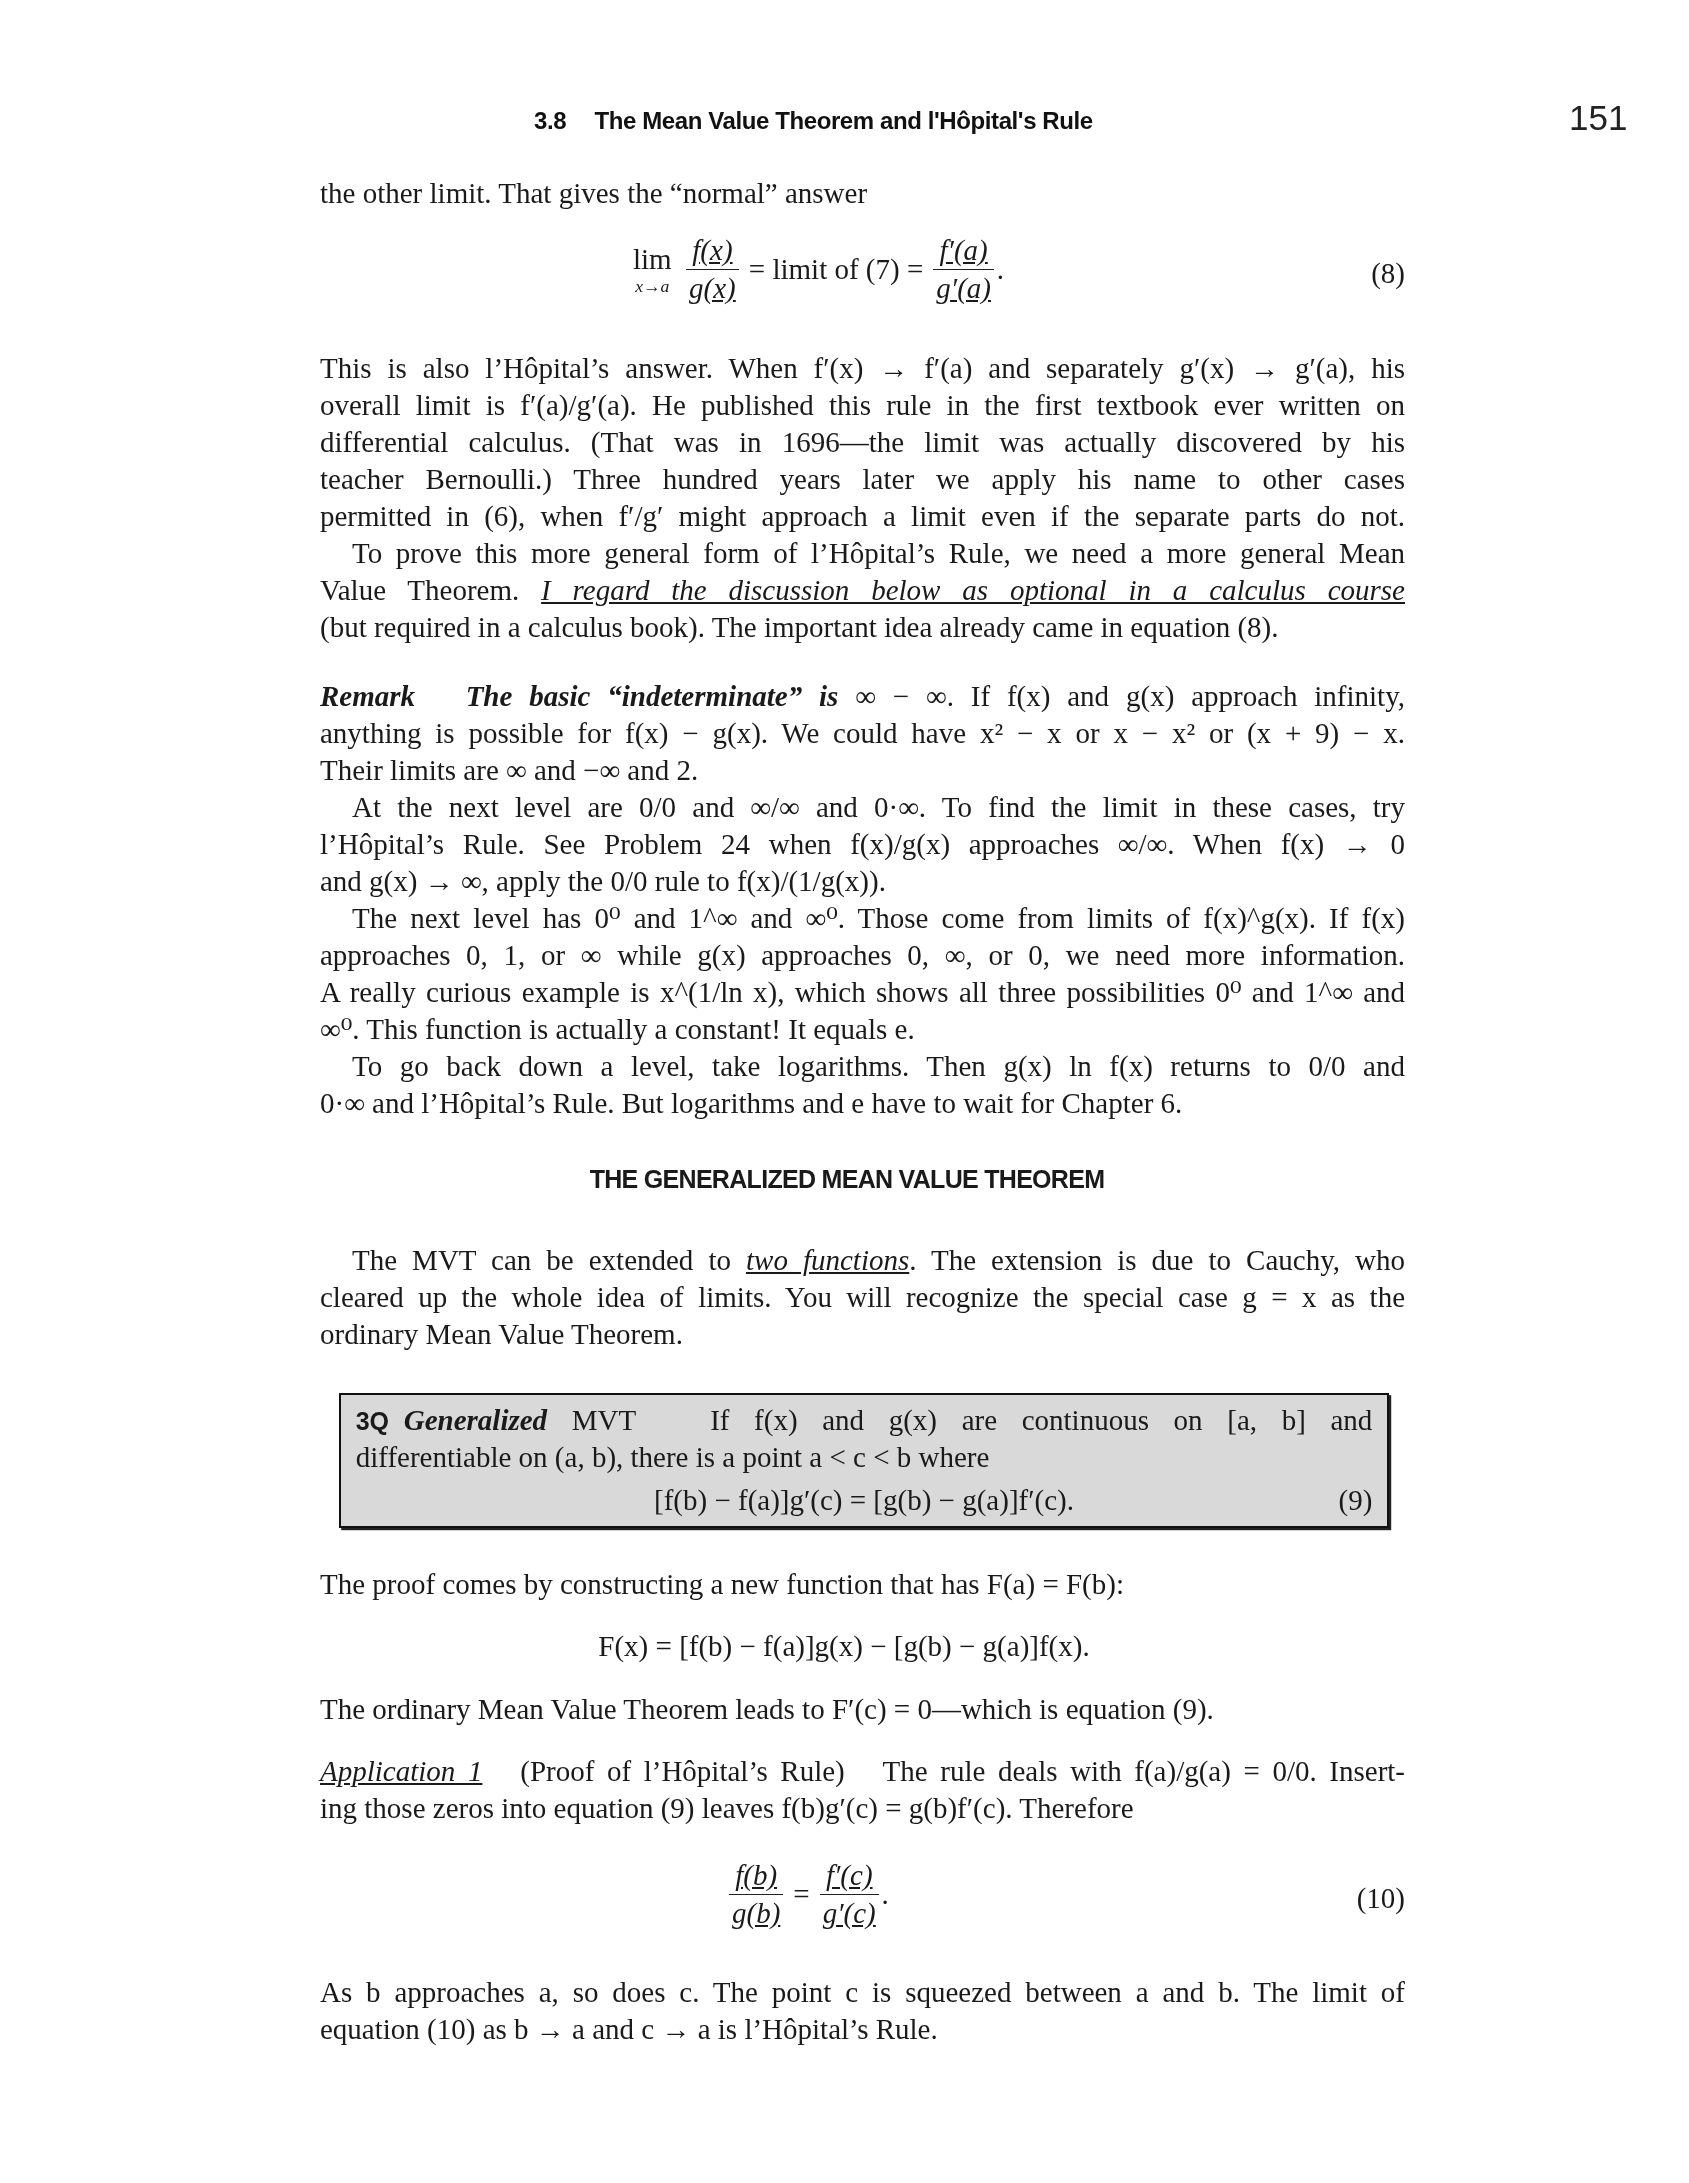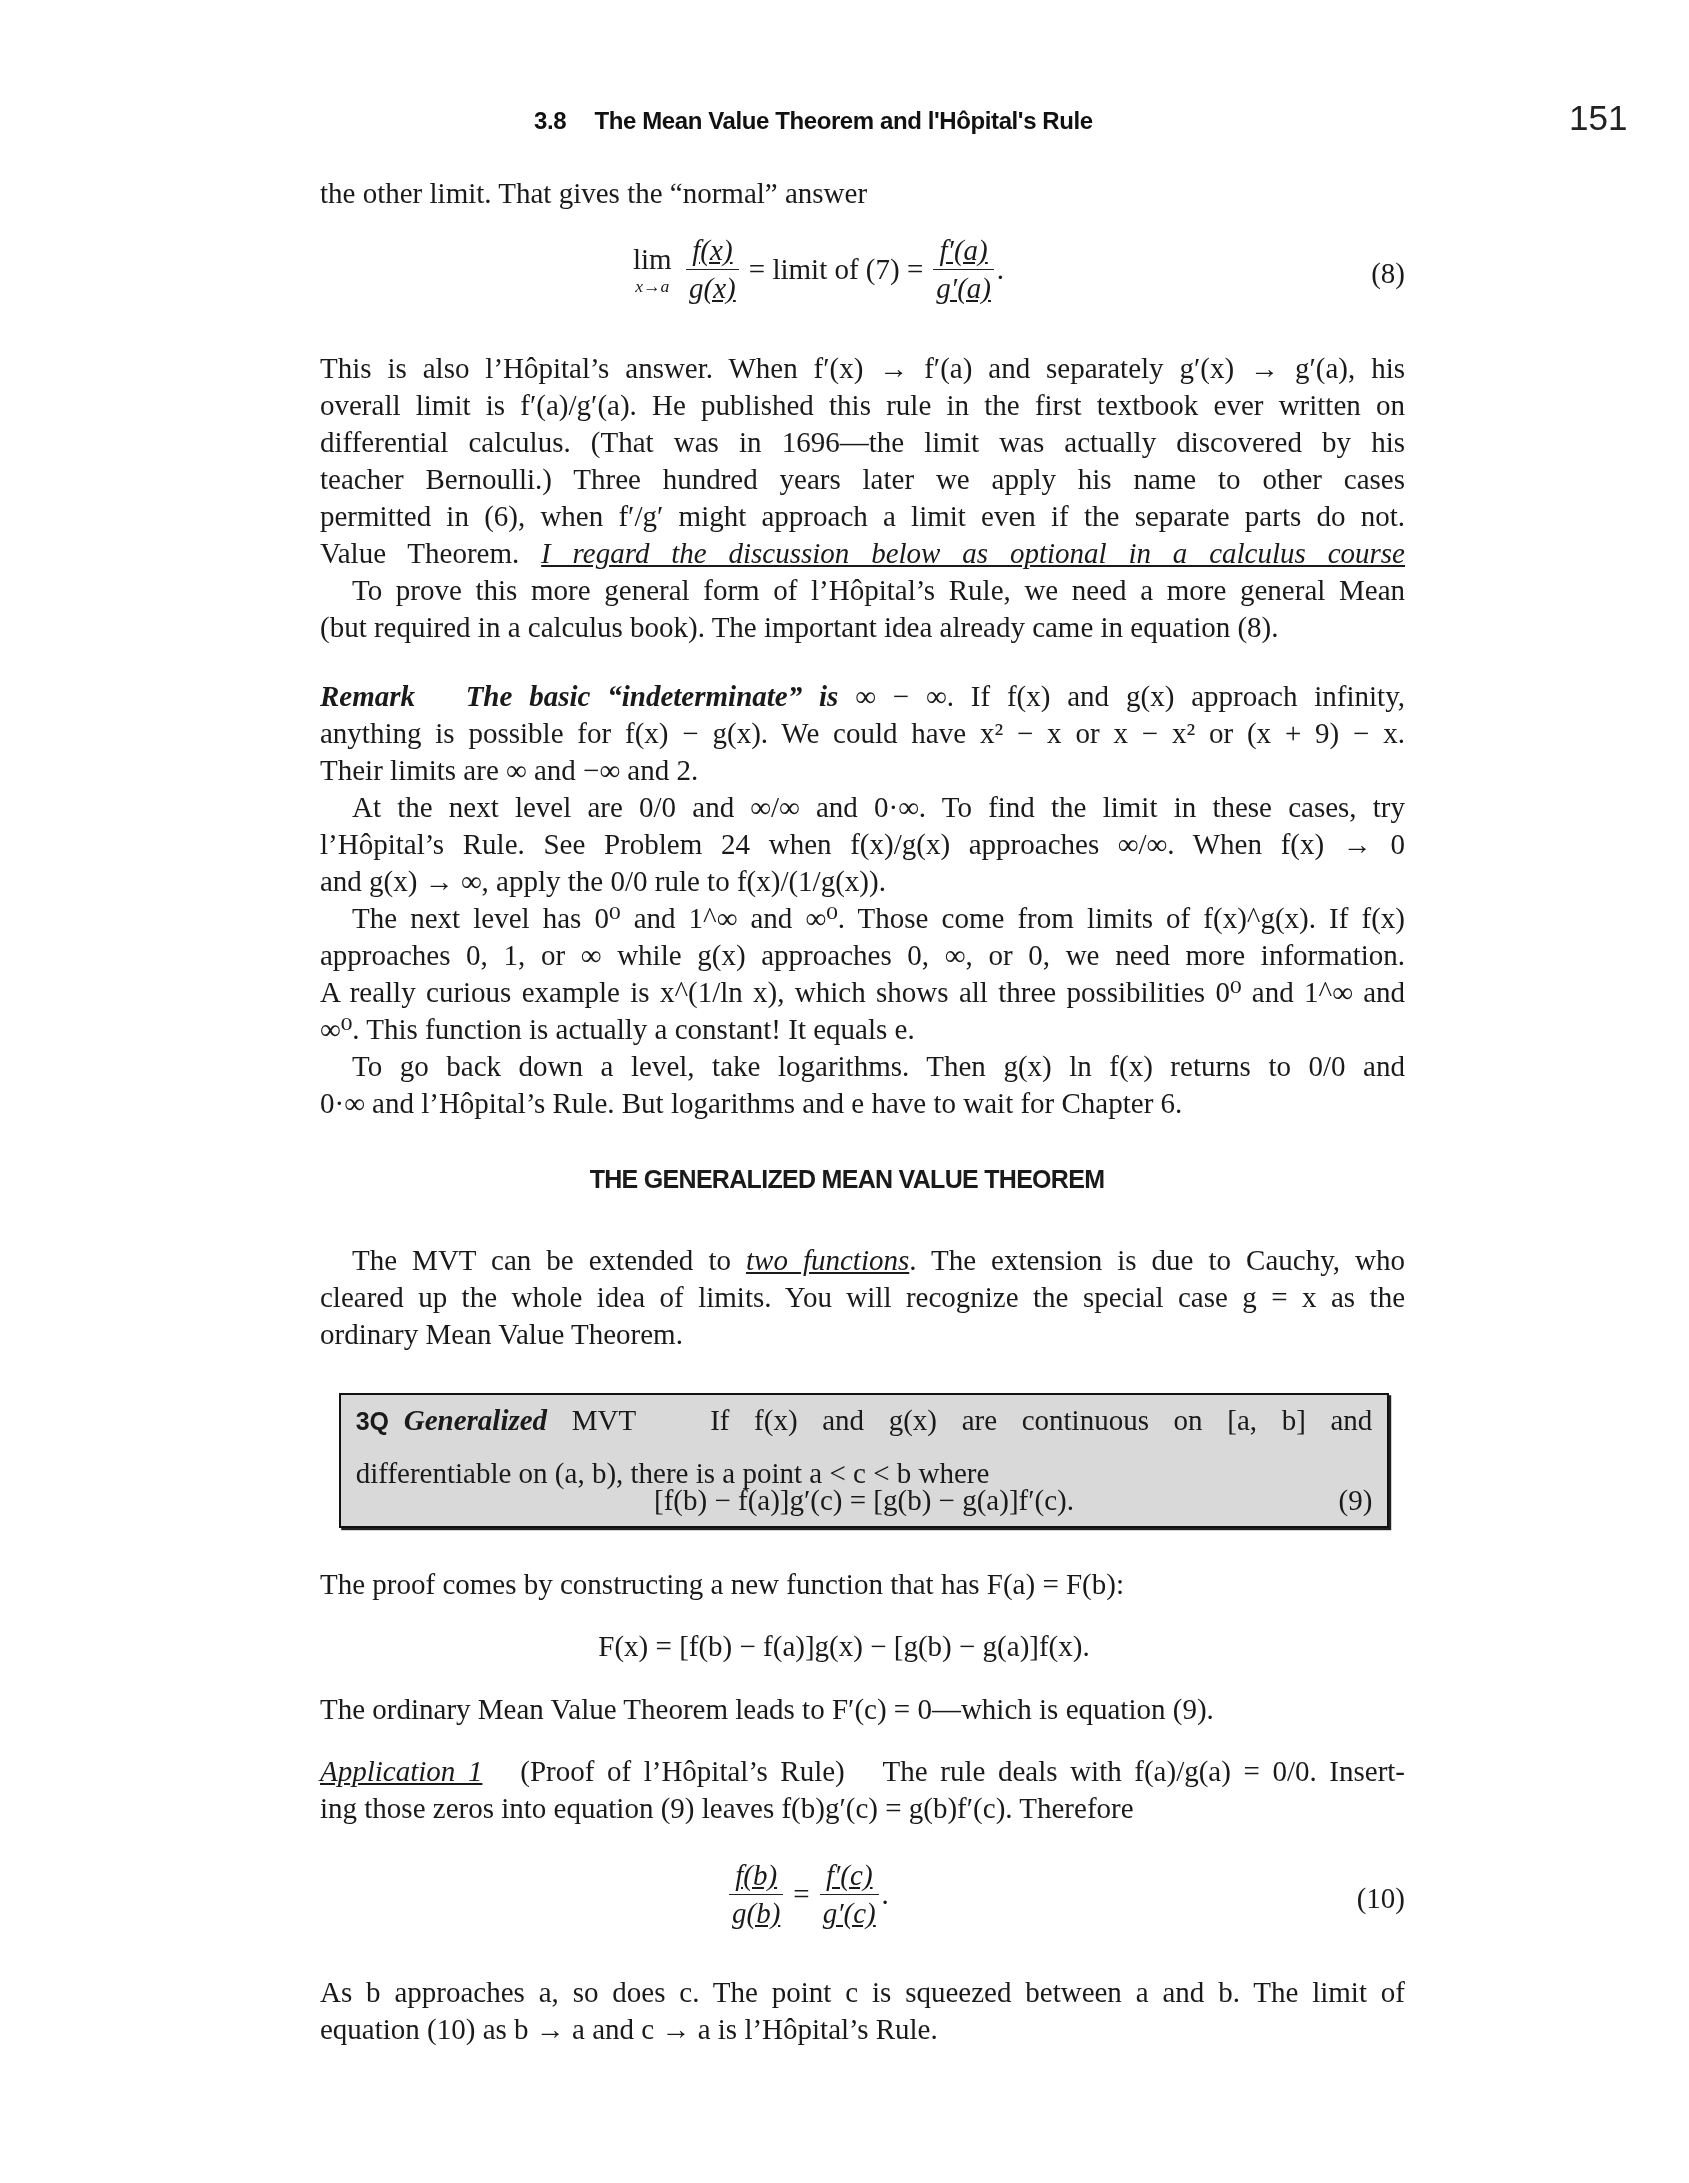--- a/index.html
+++ b/index.html
@@ -47,21 +47,21 @@
     font-family: "Liberation Sans", "DejaVu Sans", sans-serif;
     font-weight: bold; font-size: 25px; letter-spacing: -0.7px; color: #1a1a1a;
   }
   .theorem-box {
     position: absolute; left: 339px; top: 1393px; width: 1050px; height: 135px;
     background: #d9d9d9; border: 2.9px solid #111; box-sizing: border-box;
     box-shadow: 2.2px 2.2px 0 #222;
   }
   .theorem-box .tline { position: absolute; left: 14.7px; right: 14.7px; font-size: 29px; line-height: 37px; white-space: nowrap; }
   .theorem-box .t1 { top: 7.3px; text-align: justify; text-align-last: justify; }
-  .theorem-box .t2 { top: 60px; }
+  .theorem-box .t2 { top: 44px; }
   .theorem-box .t3 { top: 87px; text-align: center; }
   .theorem-box .t3 .eqn-num { right: 0; top: 0; }
   .tag3q {
     font-family: "Liberation Sans", "DejaVu Sans", sans-serif; font-weight: bold; font-size: 25px; margin-right: 14.7px;
   }
 </style>
 </head>
 <body>
 
 <div class="page">
@@ -94,22 +94,22 @@
     </div>
     <span class="eqn-num" style="top:23.5px;">(8)</span>
   </div>
 
   <div class="text" style="top:350px;">
     <span class="line">This is also l’Hôpital’s answer. When f′(x) → f′(a) and separately g′(x) → g′(a), his</span>
     <span class="line">overall limit is f′(a)/g′(a). He published this rule in the first textbook ever written on</span>
     <span class="line">differential calculus. (That was in 1696—the limit was actually discovered by his</span>
     <span class="line">teacher Bernoulli.) Three hundred years later we apply his name to other cases</span>
     <span class="line">permitted in (6), when f′/g′ might approach a limit even if the separate parts do not.</span>
+    <span class="line indent">To prove this more general form of l’Hôpital’s Rule, we need a more general Mean</span>
     <span class="line"><span>Value Theorem. </span><i>I regard the discussion below as optional in a calculus course</i></span>
-    <span class="line indent">To prove this more general form of l’Hôpital’s Rule, we need a more general Mean</span>
     <span class="line last">(but required in a calculus book). The important idea already came in equation (8).</span>
   </div>
 
   <div class="text" style="top:678px;">
     <span class="line"><span class="bi">Remark</span>&nbsp;&nbsp;&nbsp;<span class="bi">The basic “indeterminate” is</span><span> ∞ − ∞. If f(x) and g(x) approach infinity,</span></span>
     <span class="line">anything is possible for f(x) − g(x). We could have x² − x or x − x² or (x + 9) − x.</span>
     <span class="line last">Their limits are ∞ and −∞ and 2.</span>
     <span class="line indent">At the next level are 0/0 and ∞/∞ and 0·∞. To find the limit in these cases, try</span>
     <span class="line">l’Hôpital’s Rule. See Problem 24 when f(x)/g(x) approaches ∞/∞. When f(x) → 0</span>
     <span class="line last">and g(x) → ∞, apply the 0/0 rule to f(x)/(1/g(x)).</span>

